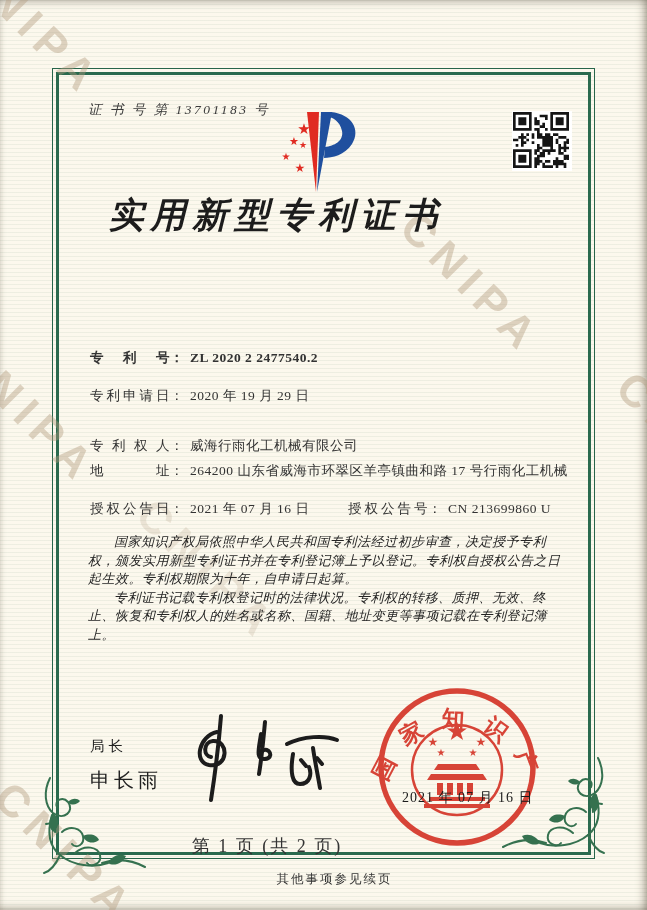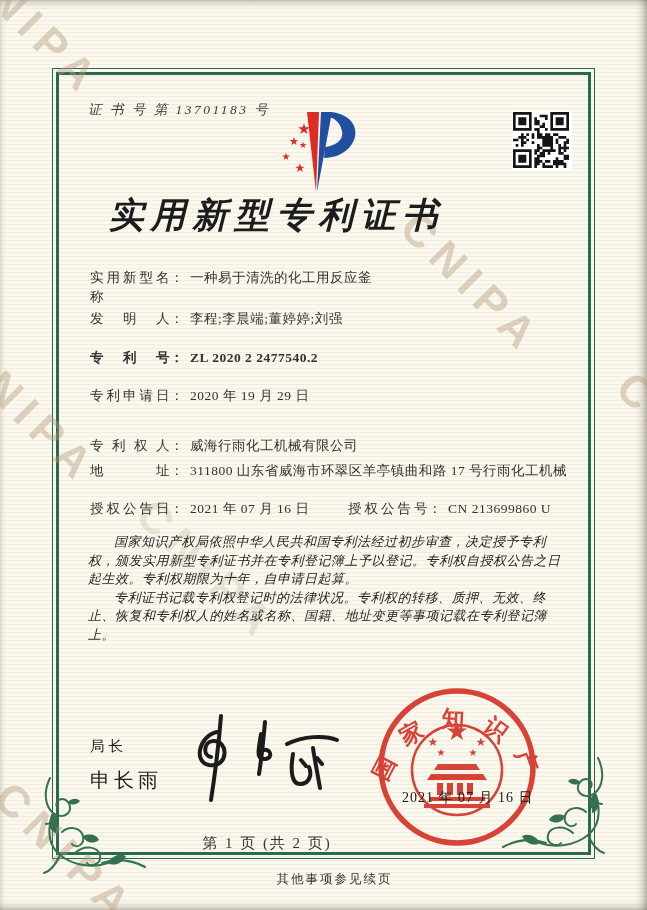--- a/index.html
+++ b/index.html
@@ -38,21 +38,21 @@
   .grant-row{display:flex;}
   .grant-pair2{position:absolute;left:222px;top:0;white-space:nowrap;margin-left:36px;}
   .grant-pair2 .lbl{width:80px;}
   .paras{position:absolute;left:88px;top:533px;width:478px;z-index:3;font-size:13px;line-height:18.5px;color:#242424;font-style:italic;}
   .paras p{margin:0;text-indent:2em;letter-spacing:0.5px;}
   .sig-title{position:absolute;left:90px;top:737px;z-index:3;font-size:14.5px;letter-spacing:4px;color:#222;}
   .sig-name{position:absolute;left:90px;top:767px;z-index:3;font-size:20px;letter-spacing:4px;color:#222;}
   .signature{position:absolute;left:183px;top:710px;width:168px;height:98px;z-index:4;}
   .seal{position:absolute;left:366px;top:678px;width:182px;height:182px;z-index:4;opacity:0.93;}
   .seal-date{position:absolute;left:402px;top:789px;z-index:5;font-size:14px;letter-spacing:1px;color:#1b1b1b;white-space:nowrap;}
-  .page-info{position:absolute;left:52px;top:834px;width:430px;z-index:3;text-align:center;font-size:15px;letter-spacing:2px;color:#333;}
+  .page-info{position:absolute;left:52px;top:834px;width:430px;z-index:3;text-align:center;font-size:18px;letter-spacing:2px;color:#333;}
   .cont-note{position:absolute;left:16px;top:871px;width:637px;z-index:3;text-align:center;font-size:12.5px;letter-spacing:2px;color:#333;}
   .flourish{position:absolute;z-index:2;width:118px;height:108px;}
   .flourish.bl{left:38px;top:772px;}
   .flourish.br{left:492px;top:752px;transform:scaleX(-1);}
 </style>
 </head>
 <body>
 
 <div class="page">
 
@@ -83,37 +83,31 @@
       <text x="30" y="30" font-size="15" fill="#e02b22" text-anchor="middle">★</text>
       <text x="20" y="41" font-size="11" fill="#e02b22" text-anchor="middle">★</text>
       <text x="29" y="44" font-size="9" fill="#e02b22" text-anchor="middle">★</text>
       <text x="12" y="56" font-size="10" fill="#e02b22" text-anchor="middle">★</text>
       <text x="26" y="68" font-size="12" fill="#e02b22" text-anchor="middle">★</text>
     </svg>
   </div>
 
   <div class="title">实用新型专利证书</div>
 
-  <div class="row" style="top:268px;">
-    <span class="lbl">实用新型名称</span><span class="colon">：</span><span class="val">一种易于清洗的化工用反应釜</span>
-  </div>
-  <div class="row" style="top:309px;">
-    <span class="lbl">发明人</span><span class="colon">：</span><span class="val">李程;李晨端;董婷婷;刘强</span>
-  </div>
   <div class="row" style="top:348px;font-weight:bold;">
     <span class="lbl">专利号</span><span class="colon">：</span><span class="val">ZL 2020 2 2477540.2</span>
   </div>
   <div class="row" style="top:386px;">
     <span class="lbl">专利申请日</span><span class="colon">：</span><span class="val">2020 年 19 月 29 日</span>
   </div>
   <div class="row" style="top:424px;margin-top:12px;">
     <span class="lbl">专利权人</span><span class="colon">：</span><span class="val">威海行雨化工机械有限公司</span>
   </div>
   <div class="row" style="top:461px;">
-    <span class="lbl">地址</span><span class="colon">：</span><span class="val">311800 山东省威海市环翠区羊亭镇曲和路 17 号行雨化工机械</span>
+    <span class="lbl">地址</span><span class="colon">：</span><span class="val">264200 山东省威海市环翠区羊亭镇曲和路 17 号行雨化工机械</span>
   </div>
   <div class="row grant-row" style="top:499px;">
     <span>
       <span class="lbl">授权公告日</span><span class="colon">：</span><span class="val">2021 年 07 月 16 日</span>
     </span>
     <span class="grant-pair2">
       <span class="lbl">授权公告号</span><span class="colon">：</span><span class="val">CN 213699860 U</span>
     </span>
   </div>
 

